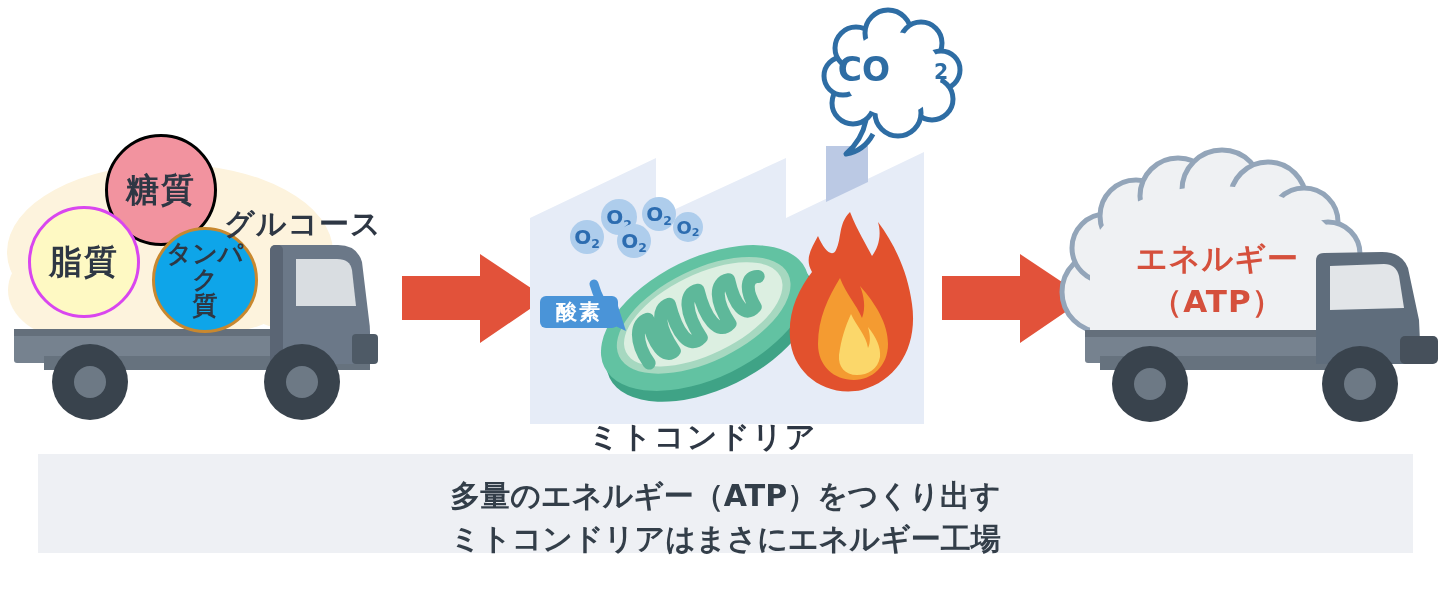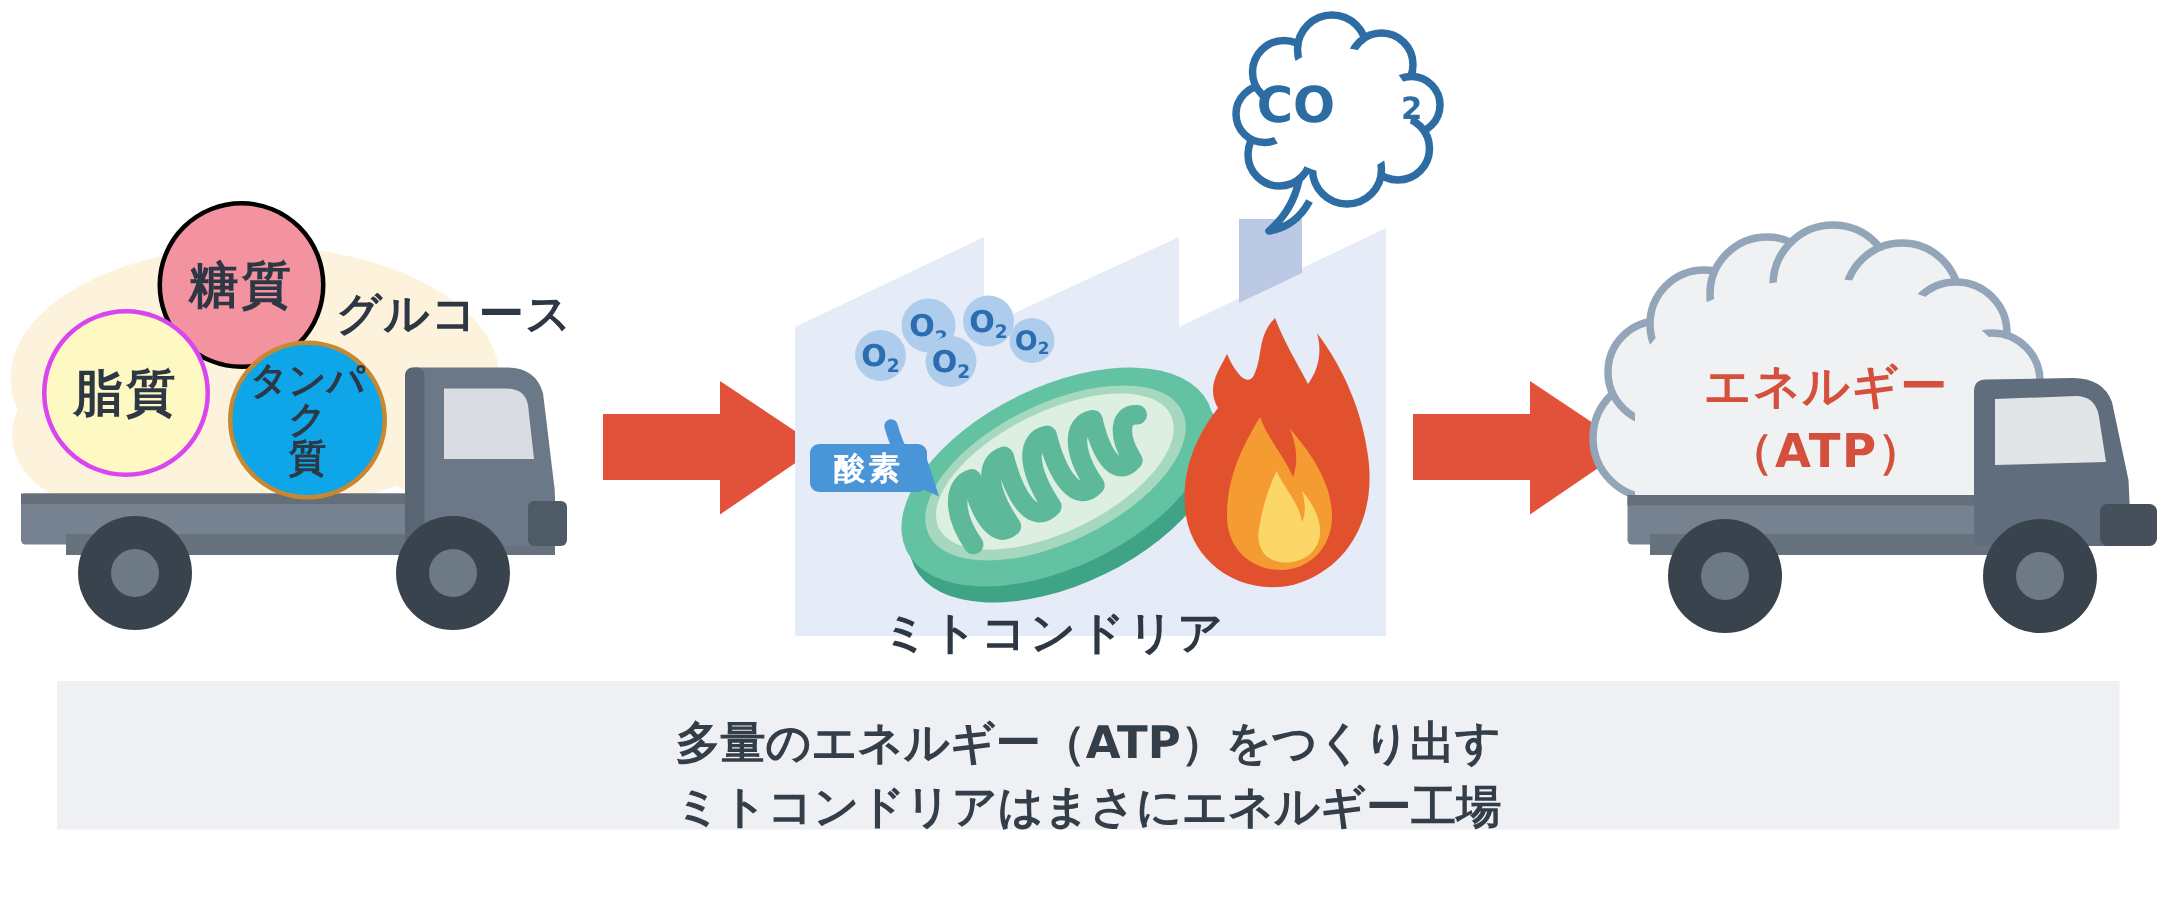--- a/index.html
+++ b/index.html
@@ -3,21 +3,21 @@
 <meta charset="utf-8">
 <style>
   html,body{margin:0;padding:0;background:#ffffff;}
   .stage{
     position:relative;width:1450px;height:599px;overflow:hidden;
     background:#ffffff;
     font-family:"DejaVu Sans","Liberation Sans",sans-serif;
   }
   .stage svg{position:absolute;left:0;top:0;}
   .overlay{position:absolute;box-sizing:border-box;}
-  .txt-dark{color:#2e3744;font-weight:bold;}
+  .txt-dark{color:#2e3744;font-weight:bold;margin-top:15px;}
   .nutrient{
     position:absolute;border-radius:50%;display:flex;align-items:center;
     justify-content:center;text-align:center;font-weight:bold;color:#2e3744;
     box-sizing:border-box;line-height:1.05;
   }
   .nutrient.sugar{left:105px;top:134px;width:112px;height:112px;background:#f2939f;border:3px solid #000000;font-size:33px;letter-spacing:2px;}
   .nutrient.lipid{left:28px;top:206px;width:112px;height:112px;background:#fef9c3;border:3px solid #d946ef;font-size:33px;letter-spacing:2px;}
   .nutrient.protein{left:152px;top:227px;width:106px;height:106px;background:#0ea5e9;border:3px solid #c8882f;font-size:25px;}
   .glucose{left:224px;top:189px;width:170px;font-size:30px;letter-spacing:1px;}
   .o2{

